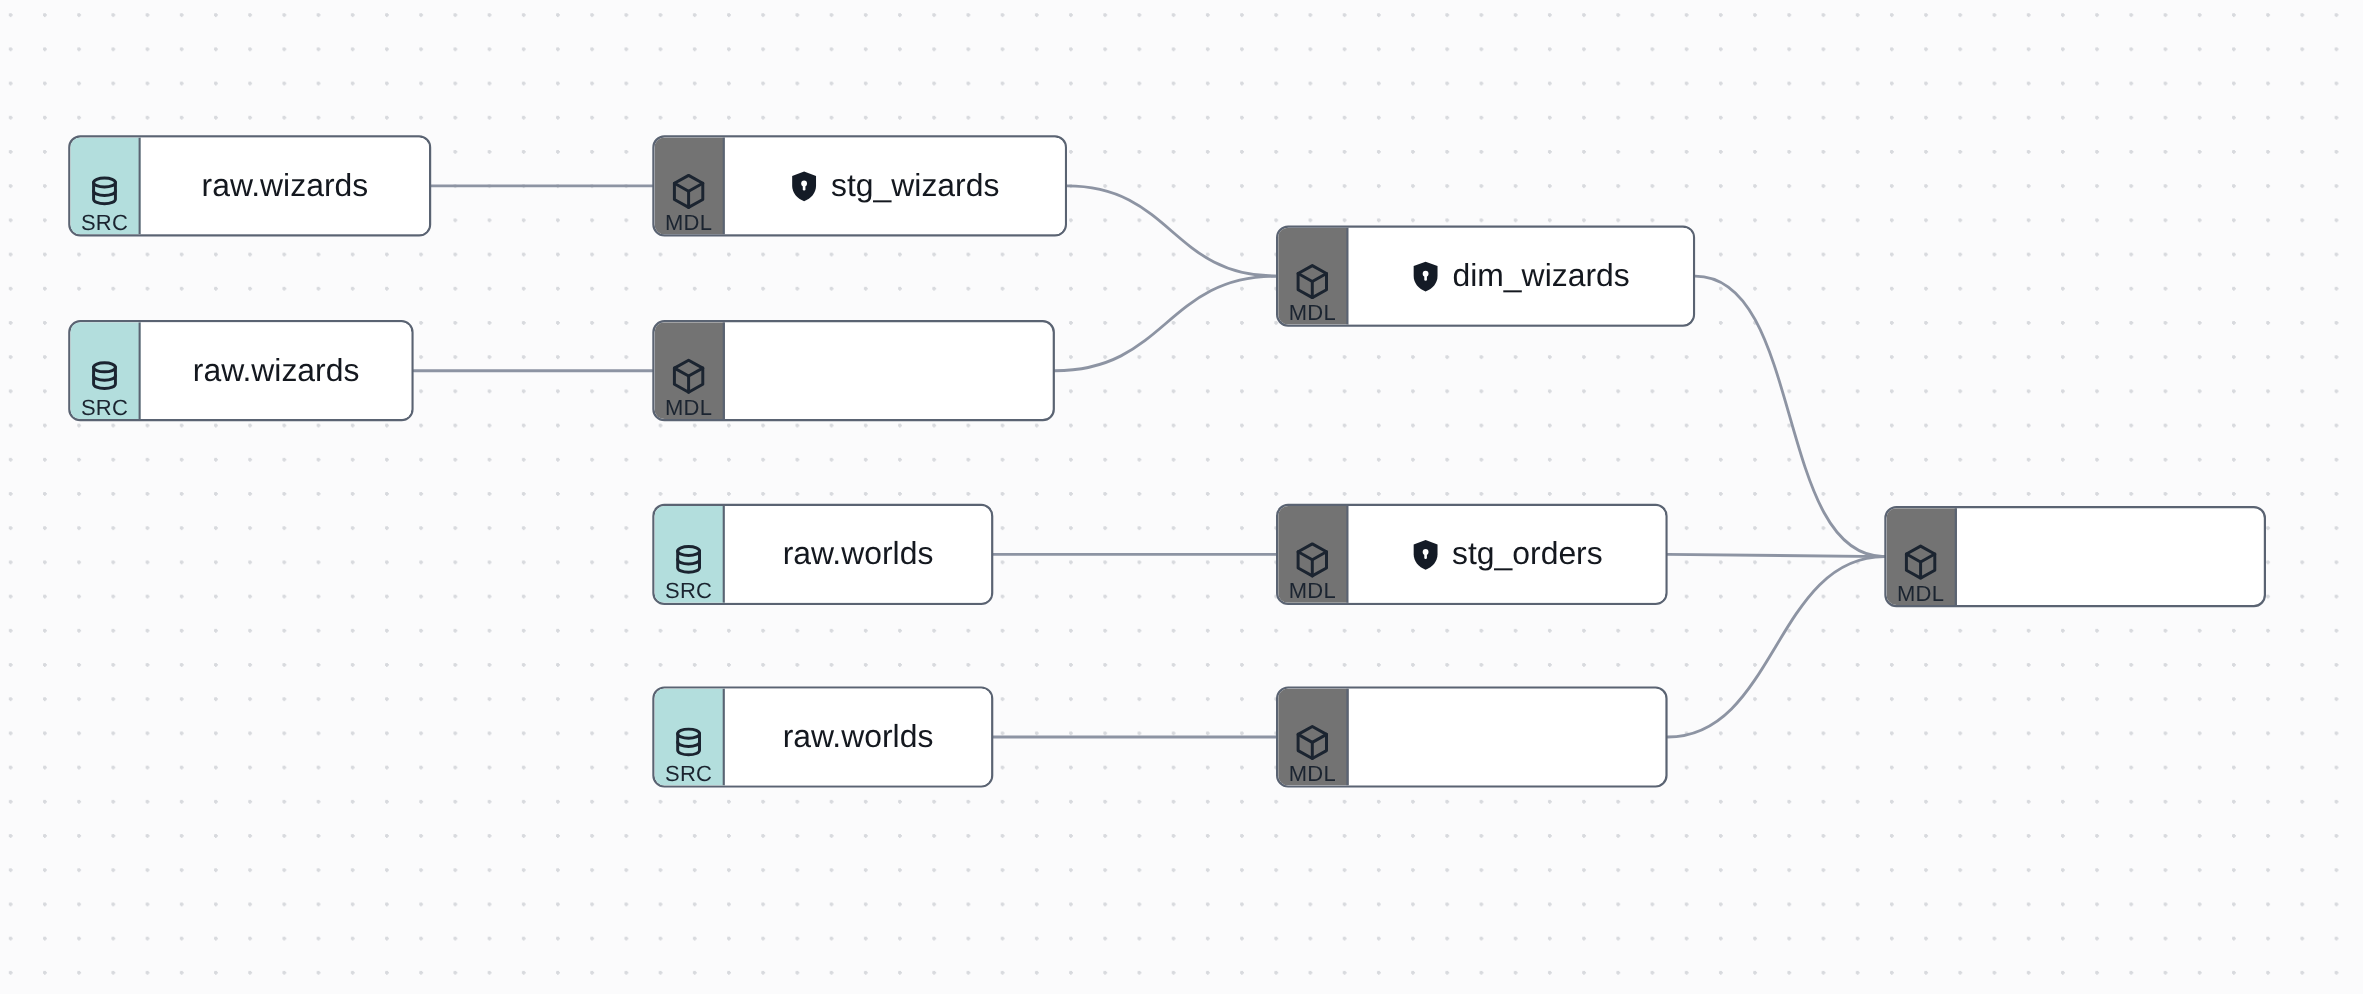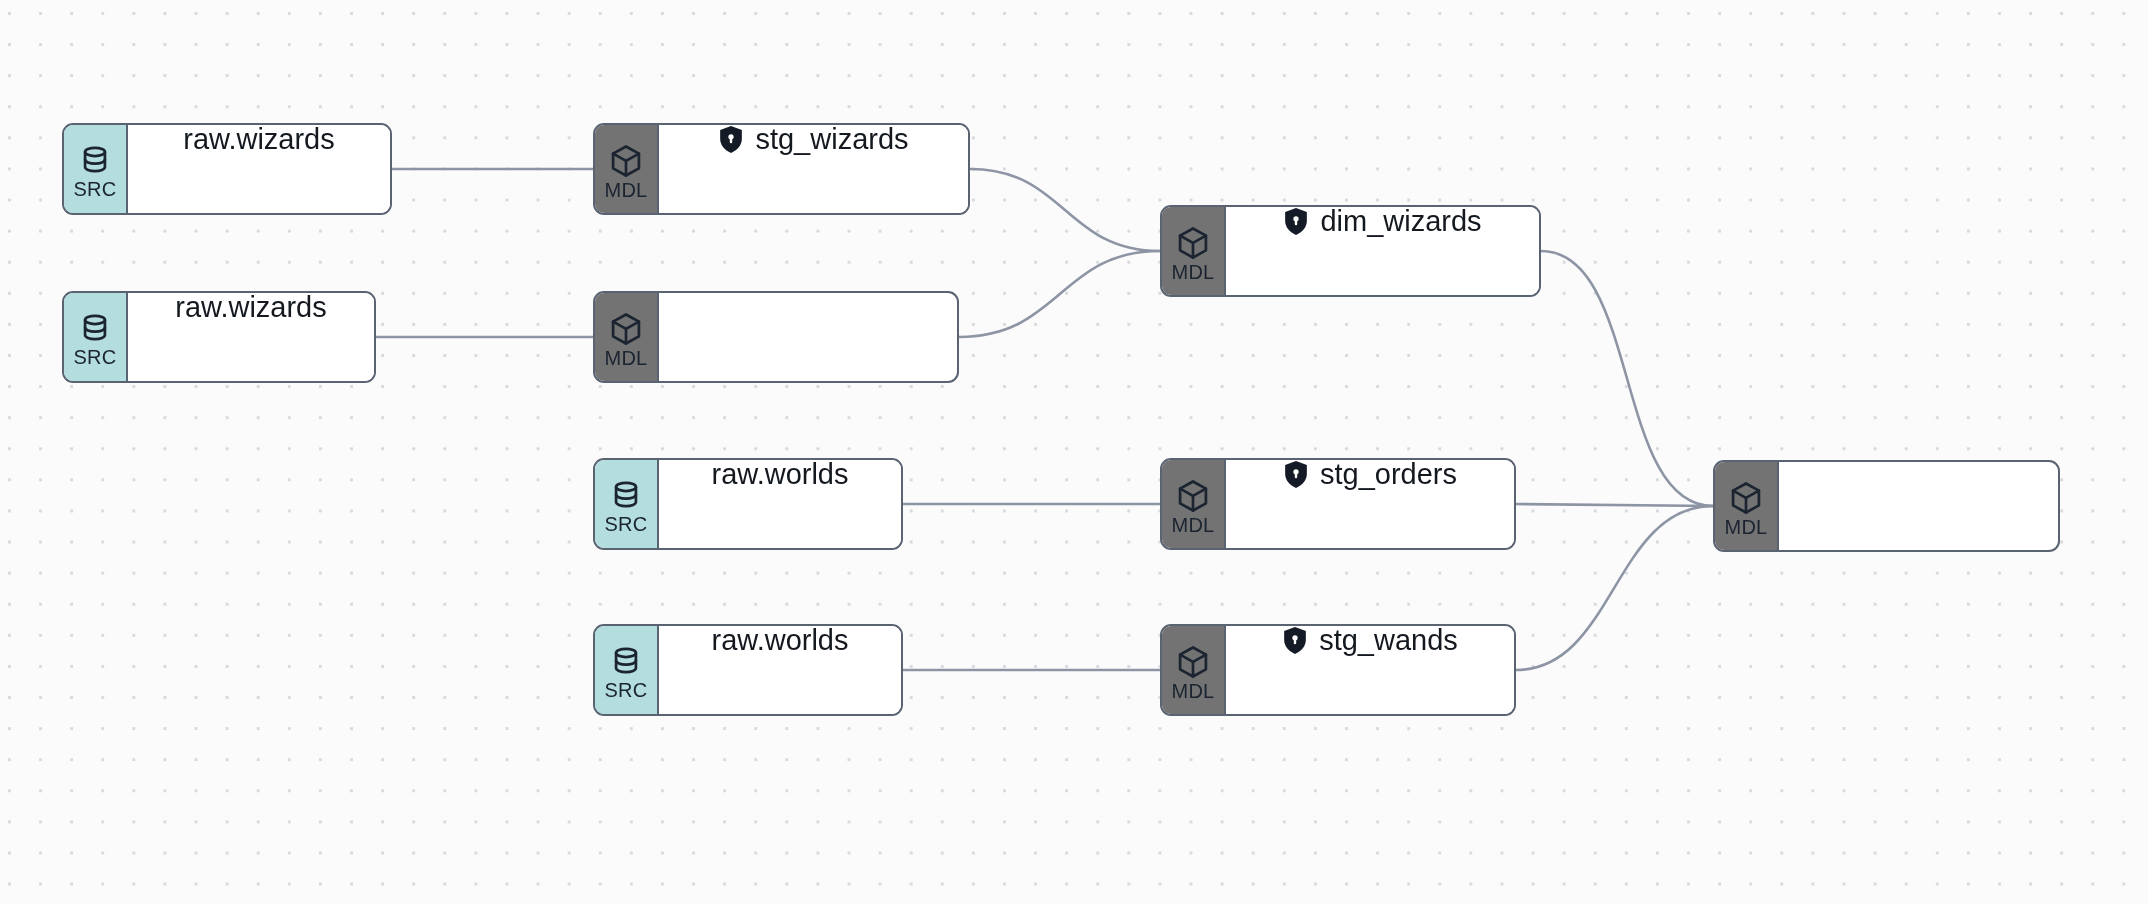--- a/index.html
+++ b/index.html
@@ -53,21 +53,21 @@
     overflow: hidden;
     z-index: 2;
   }
 
   .node-badge {
     flex: 0 0 auto;
     width: 64px;
     display: flex;
     flex-direction: column;
     align-items: center;
-    justify-content: center;
+    justify-content: flex-end;
     gap: 1px;
     border-right: 2px solid #5a6372;
     box-sizing: border-box;
     padding-top: 4px;
   }
 
   .node.src .node-badge { background: #b3dedd; }
   .node.mdl .node-badge { background: #737373; }
 
   .badge-icon {
@@ -79,21 +79,21 @@
     font-size: 20px;
     line-height: 1;
     color: #1b2430;
     letter-spacing: 0.2px;
     font-family: "Liberation Sans", sans-serif;
   }
 
   .node-body {
     flex: 1 1 auto;
     display: flex;
-    align-items: flex-start;
+    align-items: center;
     justify-content: center;
     gap: 11px;
     padding: 0 16px;
     background: #ffffff;
     box-sizing: border-box;
   }
 
   .node.src .node-body { justify-content: center; }
 
   .shield-icon {
@@ -228,44 +228,36 @@
       </div>
       <div class="node mdl" style="left: 1160px; top: 624px; width: 356px; height: 92px;">
         <div class="node-badge">
           <span class="badge-icon"><svg width="36" height="36" viewBox="0 0 24 24" fill="none" stroke="#1b2430" stroke-width="1.8" stroke-linecap="round" stroke-linejoin="round">
               <path d="M12 2.3 L20.6 7.1 V16.9 L12 21.7 L3.4 16.9 V7.1 Z"></path>
               <path d="M3.4 7.1 L12 11.9 L20.6 7.1"></path>
               <path d="M12 11.9 V21.7"></path>
             </svg></span>
           <span class="badge-label">MDL</span>
         </div>
+      </div>
+      <div class="node mdl" style="left: 1160px; top: 205px; width: 381px; height: 92px;">
+        <div class="node-badge">
+          <span class="badge-icon"><svg width="36" height="36" viewBox="0 0 24 24" fill="none" stroke="#1b2430" stroke-width="1.8" stroke-linecap="round" stroke-linejoin="round">
+              <path d="M12 2.3 L20.6 7.1 V16.9 L12 21.7 L3.4 16.9 V7.1 Z"></path>
+              <path d="M3.4 7.1 L12 11.9 L20.6 7.1"></path>
+              <path d="M12 11.9 V21.7"></path>
+            </svg></span>
+          <span class="badge-label">MDL</span>
+        </div>
         <div class="node-body">
           <span class="shield-icon"><svg width="26" height="29" viewBox="0 0 20 23" fill="#141b26">
               <path d="M10 0.7 L18.6 3.9 V11 c0 5.2 -3.6 9.2 -8.6 11.2 C5 20.2 1.4 16.2 1.4 11 V3.9 Z"></path>
               <circle cx="10" cy="9.4" r="2.1" fill="#ffffff"></circle>
               <rect x="9.05" y="9.9" width="1.9" height="4.6" rx="0.9" fill="#ffffff"></rect>
             </svg></span>
-          <span class="node-label">stg_wands</span>
-        </div>
-      </div>
-      <div class="node mdl" style="left: 1160px; top: 205px; width: 381px; height: 92px;">
-        <div class="node-badge">
-          <span class="badge-icon"><svg width="36" height="36" viewBox="0 0 24 24" fill="none" stroke="#1b2430" stroke-width="1.8" stroke-linecap="round" stroke-linejoin="round">
-              <path d="M12 2.3 L20.6 7.1 V16.9 L12 21.7 L3.4 16.9 V7.1 Z"></path>
-              <path d="M3.4 7.1 L12 11.9 L20.6 7.1"></path>
-              <path d="M12 11.9 V21.7"></path>
-            </svg></span>
-          <span class="badge-label">MDL</span>
-        </div>
-        <div class="node-body">
-          <span class="shield-icon"><svg width="26" height="29" viewBox="0 0 20 23" fill="#141b26">
-              <path d="M10 0.7 L18.6 3.9 V11 c0 5.2 -3.6 9.2 -8.6 11.2 C5 20.2 1.4 16.2 1.4 11 V3.9 Z"></path>
-              <circle cx="10" cy="9.4" r="2.1" fill="#ffffff"></circle>
-              <rect x="9.05" y="9.9" width="1.9" height="4.6" rx="0.9" fill="#ffffff"></rect>
-            </svg></span>
           <span class="node-label">dim_wizards</span>
         </div>
       </div>
       <div class="node mdl" style="left: 1713px; top: 460px; width: 347px; height: 92px;">
         <div class="node-badge">
           <span class="badge-icon"><svg width="36" height="36" viewBox="0 0 24 24" fill="none" stroke="#1b2430" stroke-width="1.8" stroke-linecap="round" stroke-linejoin="round">
               <path d="M12 2.3 L20.6 7.1 V16.9 L12 21.7 L3.4 16.9 V7.1 Z"></path>
               <path d="M3.4 7.1 L12 11.9 L20.6 7.1"></path>
               <path d="M12 11.9 V21.7"></path>
             </svg></span>

